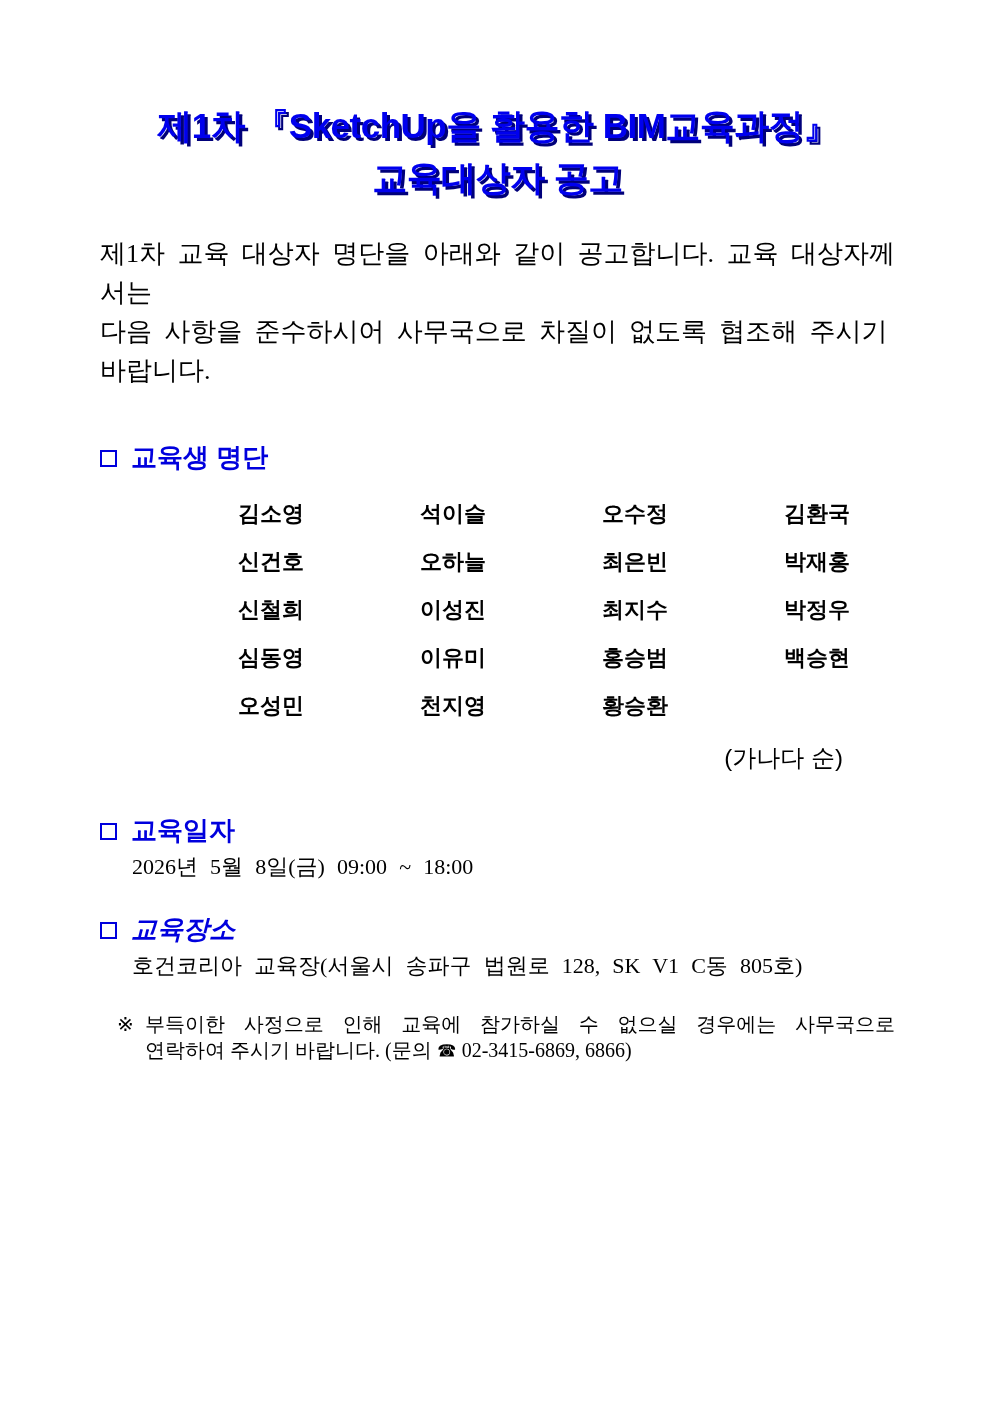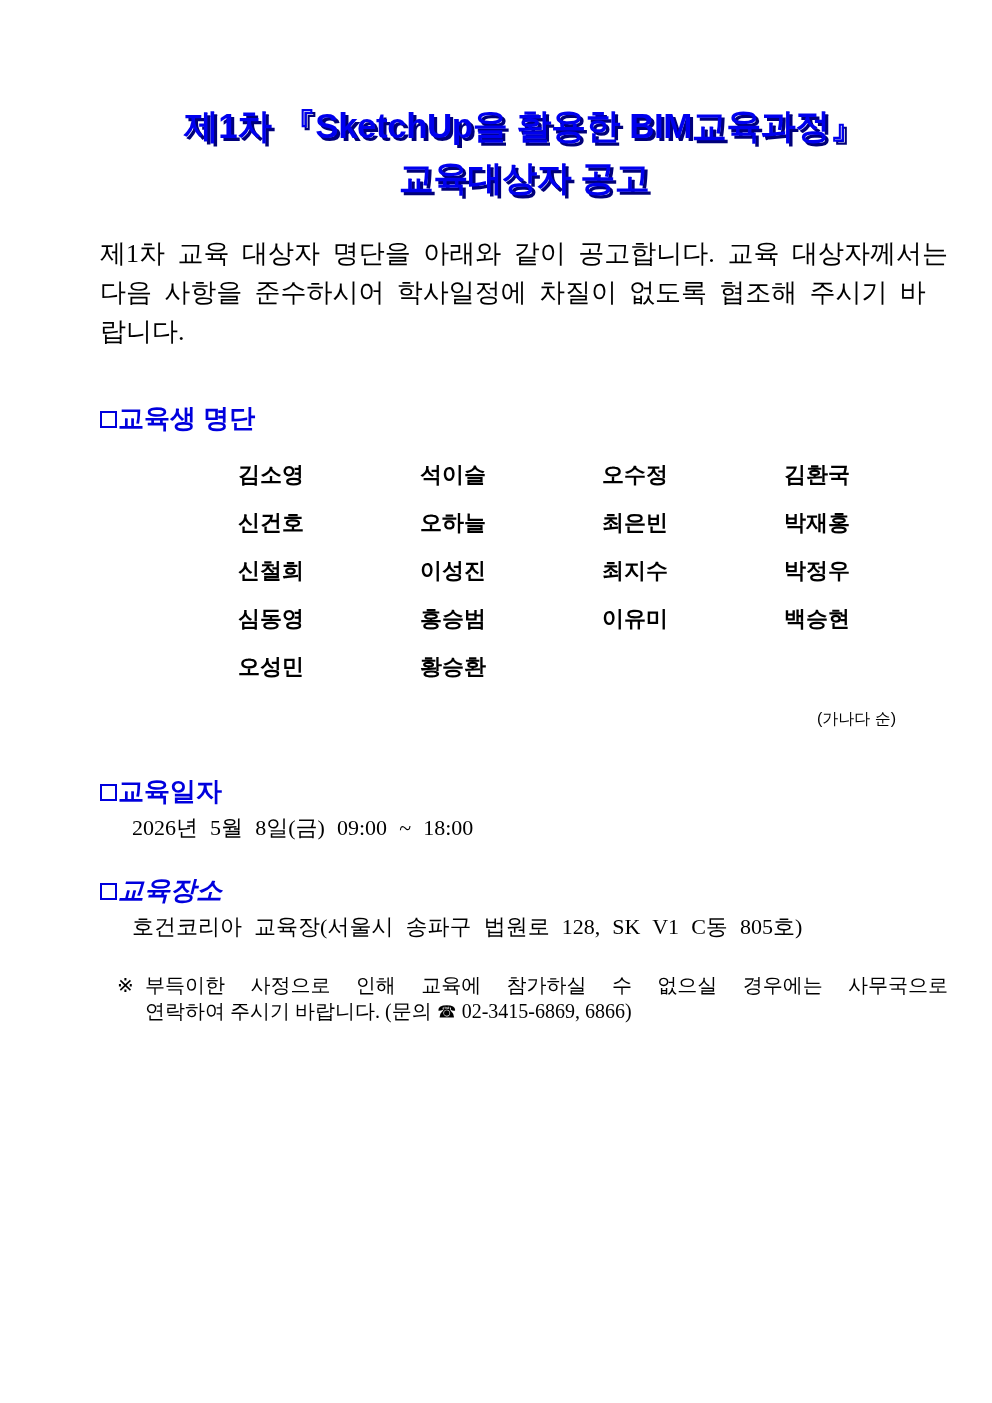--- a/index.html
+++ b/index.html
@@ -17,21 +17,21 @@
     font-family:"Liberation Serif","DejaVu Serif",serif;
     color:var(--text-black);
     overflow:hidden;
   }
   .page{
     position:relative;
     width:992px;height:1403px;
     background:var(--page-bg);
   }
   .content{
-    padding:100px 44px 0 100px;
+    padding:100px 97px 0 100px;
   }
   
   .title{
     margin:0;
     text-align:center;
     font-family:"Liberation Sans","DejaVu Sans",sans-serif;
     font-weight:bold;
     font-size:35px;
     line-height:52px;
     color:var(--title-blue);
@@ -47,21 +47,21 @@
   .line{display:block;}
   .l-justify{
     text-align:justify;
     text-align-last:justify;
   }
   .intro .line{word-spacing:0.22em;}
   
   .sec-head{
     display:flex;
     align-items:center;
-    gap:1px;
+    gap:14px;
     font-family:"Liberation Sans","DejaVu Sans",sans-serif;
     font-weight:bold;
     font-size:26px;
     line-height:30px;
     color:var(--heading-blue);
   }
   .sec-head.first{margin-top:52px;}
   .sec-head.second{margin-top:44px;}
   .sec-head.third{margin-top:32px;font-style:italic;}
   .sq{
@@ -83,21 +83,21 @@
     font-size:22px;
     line-height:48px;
     white-space:nowrap;
     text-align:center;
   }
   .order-note{
     margin-top:14px;
     text-align:right;
     padding-right:52px;
     font-family:"Liberation Sans","DejaVu Sans",sans-serif;
-    font-size:16px;
+    font-size:24px;
     line-height:27px;
   }
   
   .detail{
     margin:7px 0 0 0;
     padding-left:32px;
     font-size:22px;
     line-height:30px;
     word-spacing:0.3em;
   }
@@ -122,21 +122,21 @@
 <div class="page">
   <div class="content">
 
     <h1 class="title">
       <div>제1차 『SketchUp을 활용한 BIM교육과정』</div>
       <div>교육대상자 공고</div>
     </h1>
 
     <div class="intro">
       <span class="line l-justify">제1차 교육 대상자 명단을 아래와 같이 공고합니다. 교육 대상자께서는</span>
-      <span class="line">다음 사항을 준수하시어 학사일정에 차질이 없도록 협조해 주시기 바랍니다.</span>
+      <span class="line">다음 사항을 준수하시어 사무국으로 차질이 없도록 협조해 주시기 바랍니다.</span>
     </div>
 
     <div class="sec-head first">
       <span class="sq"></span>
       <span>교육생 명단</span>
     </div>
 
     <div class="names-grid">
       <span class="name">김소영</span>
       <span class="name">석이슬</span>
@@ -144,24 +144,25 @@
       <span class="name">김환국</span>
       <span class="name">신건호</span>
       <span class="name">오하늘</span>
       <span class="name">최은빈</span>
       <span class="name">박재홍</span>
       <span class="name">신철희</span>
       <span class="name">이성진</span>
       <span class="name">최지수</span>
       <span class="name">박정우</span>
       <span class="name">심동영</span>
+      <span class="name">이유미</span>
       <span class="name">홍승범</span>
-      <span class="name">이유미</span>
       <span class="name">백승현</span>
       <span class="name">오성민</span>
+      <span class="name">천지영</span>
       <span class="name">황승환</span>
     </div>
 
     <div class="order-note">(가나다 순)</div>
 
     <div class="sec-head second">
       <span class="sq"></span>
       <span>교육일자</span>
     </div>
     <div class="detail">2026년 5월 8일(금) 09:00 ~ 18:00</div>

